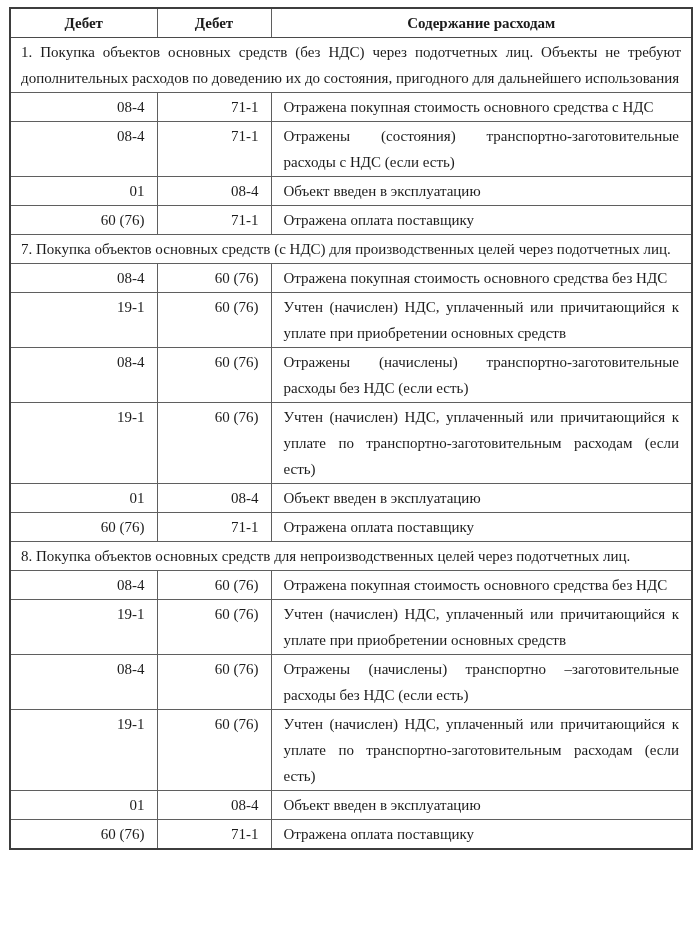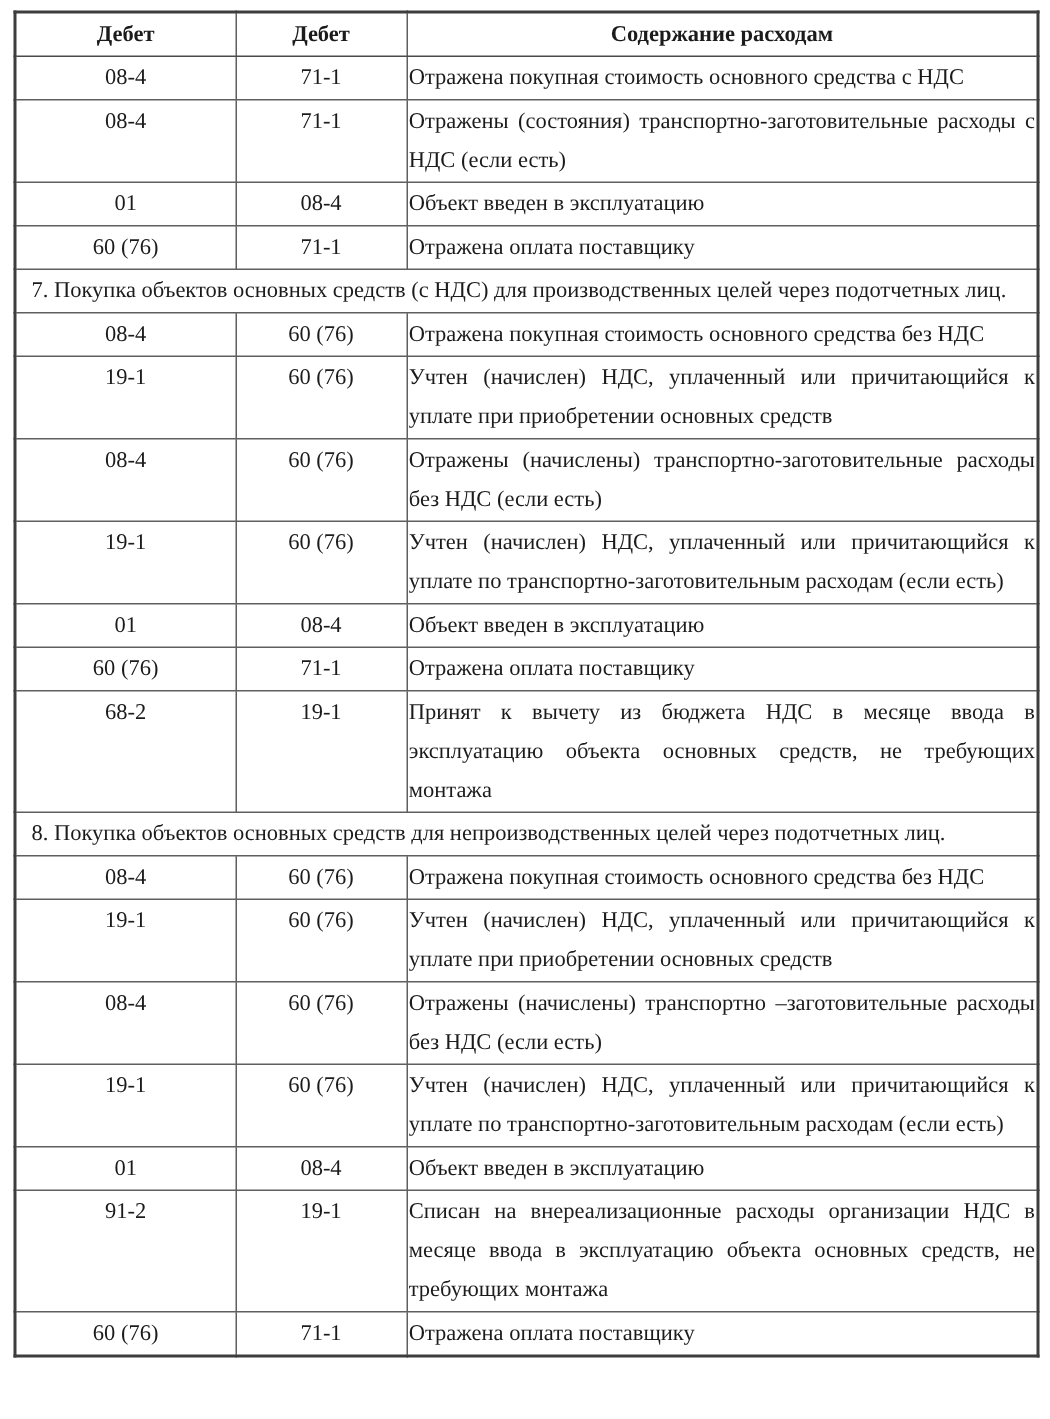--- a/index.html
+++ b/index.html
@@ -21,31 +21,31 @@
     width: 682px;
     border-collapse: collapse;
     table-layout: fixed;
     border: 2px solid #3d3d3d;
     font-size: 15px;
     line-height: 26px;
   }
   table.ledger th,
   table.ledger td {
     border: 1px solid #5f5f5f;
-    padding: 1px 1px;
+    padding: 1px 12px;
     vertical-align: top;
     overflow: hidden;
   }
   table.ledger thead th {
     font-weight: bold;
     text-align: center;
     border-bottom: 1px solid #4a4a4a;
   }
   td.acct {
-    text-align: center;
+    text-align: right;
   }
   td.desc {
     text-align: justify;
     padding-left: 11px;
   }
   tr.section-row td {
     text-align: justify;
     padding-left: 10px;
     padding-right: 10px;
   }
@@ -65,20 +65,23 @@
     </colgroup>
     <thead>
       <tr>
         <th>Дебет</th>
         <th>Дебет</th>
         <th>Содержание расходам</th>
       </tr>
     </thead>
     <tbody>
 
+      <tr class="section-row">
+        <td colspan="3">1. Покупка объектов основных средств (без НДС) через подотчетных лиц. Объекты не требуют дополнительных расходов по доведению их до состояния, пригодного для дальнейшего использования</td>
+      </tr>
       <tr>
         <td class="acct">08-4</td>
         <td class="acct">71-1</td>
         <td class="desc">Отражена покупная стоимость основного средства с НДС</td>
       </tr>
       <tr>
         <td class="acct">08-4</td>
         <td class="acct">71-1</td>
         <td class="desc">Отражены (состояния) транспортно-заготовительные расходы с НДС (если есть)</td>
       </tr>
@@ -119,25 +122,20 @@
       <tr>
         <td class="acct">01</td>
         <td class="acct">08-4</td>
         <td class="desc">Объект введен в эксплуатацию</td>
       </tr>
       <tr>
         <td class="acct">60 (76)</td>
         <td class="acct">71-1</td>
         <td class="desc">Отражена оплата поставщику</td>
       </tr>
-      <tr>
-        <td class="acct">68-2</td>
-        <td class="acct">19-1</td>
-        <td class="desc">Принят к вычету из бюджета НДС в месяце ввода в эксплуатацию объекта основных средств, не требующих монтажа</td>
-      </tr>
 
       <tr class="section-row">
         <td colspan="3">8. Покупка объектов основных средств для непроизводственных целей через подотчетных лиц.</td>
       </tr>
       <tr>
         <td class="acct">08-4</td>
         <td class="acct">60 (76)</td>
         <td class="desc">Отражена покупная стоимость основного средства без НДС</td>
       </tr>
       <tr>
@@ -154,24 +152,19 @@
         <td class="acct">19-1</td>
         <td class="acct">60 (76)</td>
         <td class="desc">Учтен (начислен) НДС, уплаченный или причитающийся к уплате по транспортно-заготовительным расходам (если есть)</td>
       </tr>
       <tr>
         <td class="acct">01</td>
         <td class="acct">08-4</td>
         <td class="desc">Объект введен в эксплуатацию</td>
       </tr>
       <tr>
-        <td class="acct">91-2</td>
-        <td class="acct">19-1</td>
-        <td class="desc">Списан на внереализационные расходы организации НДС в месяце ввода в эксплуатацию объекта основных средств, не требующих монтажа</td>
-      </tr>
-      <tr>
         <td class="acct">60 (76)</td>
         <td class="acct">71-1</td>
         <td class="desc">Отражена оплата поставщику</td>
       </tr>
     </tbody>
   </table>
 </div>
 
 </body></html>

